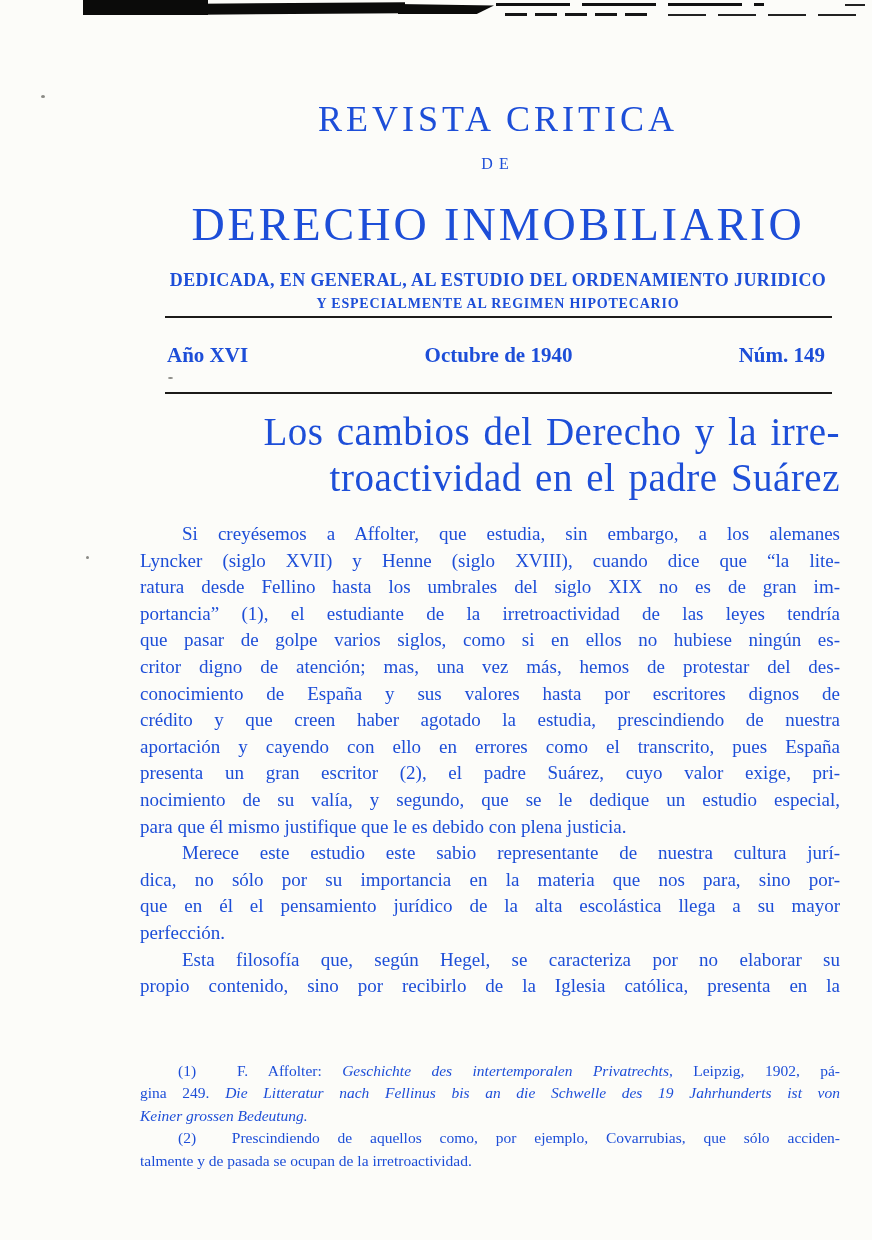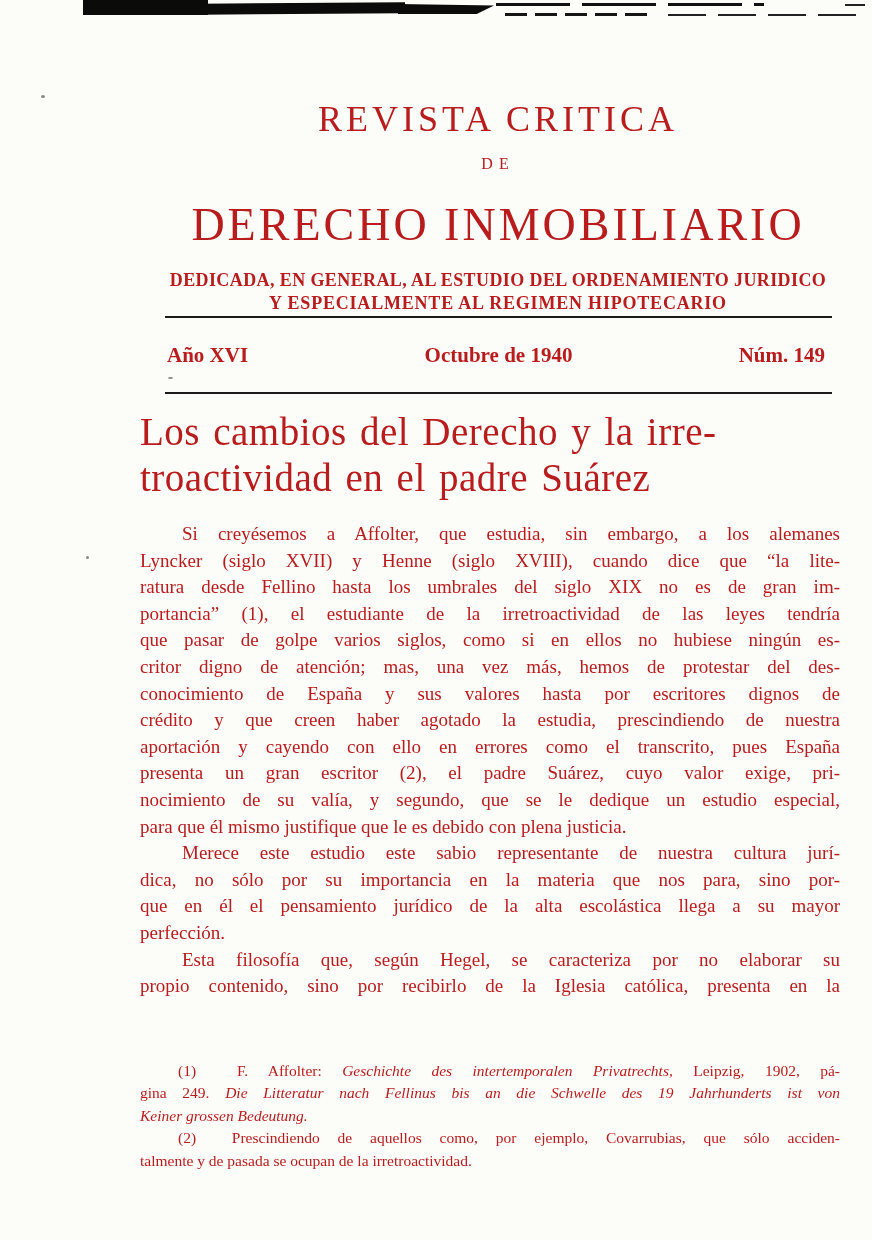--- a/index.html
+++ b/index.html
@@ -1,21 +1,21 @@
 <!DOCTYPE html>
 <html><head>
 <meta charset="utf-8">
 <style>
   html, body { margin: 0; padding: 0; background: #e8e8e4; }
   .page {
     position: relative;
     width: 872px;
     height: 1240px;
     background: #fcfcf9;
-    color: #b91c1c;
+    color: #1d4ed8;
     font-family: "Liberation Serif", serif;
     overflow: hidden;
     margin: 0 auto;
   }
 
   
   .artifact { position: absolute; background: #0b0b0a; }
   .bar-a { left: 83px;  top: 0;    width: 125px; height: 15px; }
   .bar-b { left: 200px; top: 3px;  width: 205px; height: 11px; transform: skewY(-0.4deg); }
   .bar-c { left: 398px; top: 4px;  width: 96px;  height: 10px;
@@ -33,37 +33,37 @@
   .speck-2 { left: 86px;  top: 556px; width: 3px; height: 3px; }
   .speck-3 { left: 168px; top: 377px; width: 5px; height: 2px; }
 
   
   .masthead { position: absolute; left: 148px; top: 99px; width: 700px; text-align: center; }
   .m1 { font-size: 36px; line-height: 40px; letter-spacing: 4px; white-space: nowrap; }
   .m2 { font-size: 16px; line-height: 16px; letter-spacing: 6px; margin-top: 17px; }
   .m3 { font-size: 46px; line-height: 50px; letter-spacing: 3px; margin-top: 28px; white-space: nowrap; }
   .m4 { font-size: 18px; line-height: 23px; letter-spacing: 0.4px; margin-top: 19px;
         font-weight: bold; white-space: nowrap; }
-  .m4b { font-size: 18px; line-height: 23px; letter-spacing: 0.8px; font-weight: bold; white-space: nowrap; }
+  .m4b { font-size: 14px; line-height: 23px; letter-spacing: 0.8px; font-weight: bold; white-space: nowrap; }
 
   
   .issue-bar {
     position: absolute; left: 165px; top: 316px; width: 663px; height: 42px;
     border-top: 2px solid #1c1b19; border-bottom: 2px solid #1c1b19;
     display: grid; grid-template-columns: 1fr auto 1fr; align-items: center;
     font-weight: bold; font-size: 21px; padding: 16px 2px;
   }
   .issue-bar .left   { justify-self: start; }
   .issue-bar .center { justify-self: center; }
   .issue-bar .right  { justify-self: end; padding-right: 5px; }
 
   
   .article-title {
     position: absolute; left: 140px; top: 409px; width: 700px; margin: 0;
-    font-size: 39px; line-height: 46px; font-weight: normal; text-align: left;
+    font-size: 39px; line-height: 46px; font-weight: normal; text-align: right;
     letter-spacing: 0.5px; word-spacing: 3px;
   }
   .article-title .tl { display: block; white-space: nowrap; }
 
   
   .body-col {
     position: absolute; left: 140px; top: 521px; width: 700px;
     font-size: 19px; line-height: 26.6px;
   }
   .bline { text-align: justify; text-align-last: justify; white-space: nowrap; }

